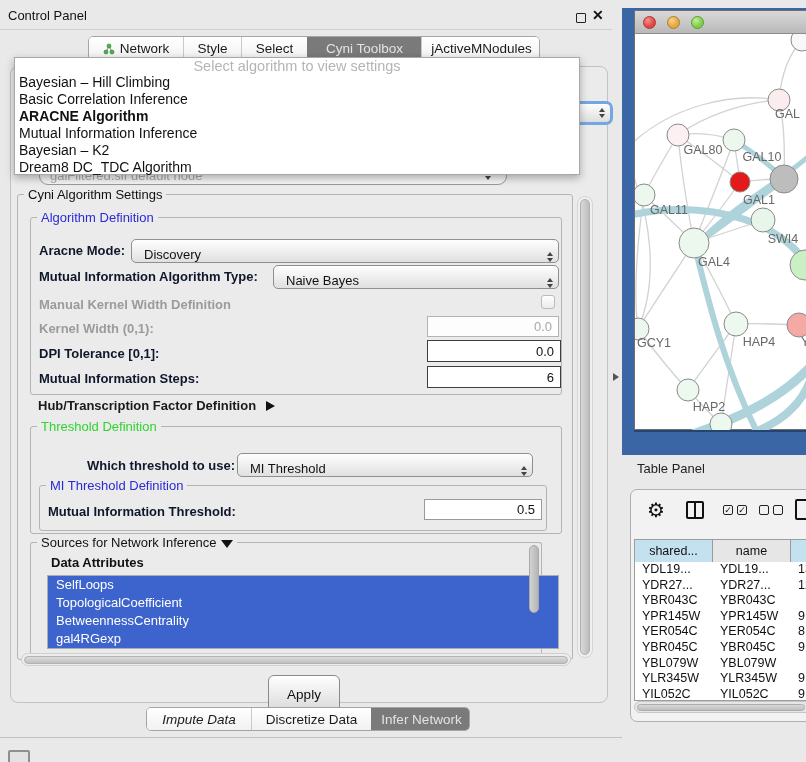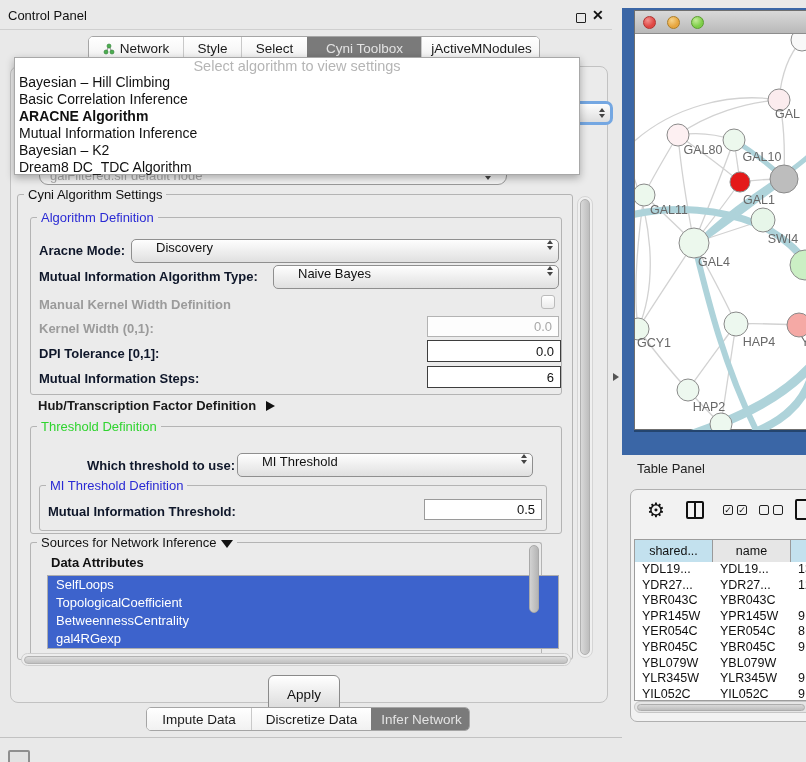--- a/index.html
+++ b/index.html
@@ -44,21 +44,21 @@
 
   #cyni-group { left:6px; top:127px; width:556px; height:466px; }
   #algo-group { left:12px; top:22px; width:532px; height:178px; }
   #threshold-group { left:12px; top:231px; width:532px; height:108px; }
   #mi-def-group { left:8px; top:58px; width:508px; height:46px; }
   #sources-group { left:12px; top:347px; width:512px; height:119px; border-bottom:none; border-bottom-left-radius:0; border-bottom-right-radius:0; }
 
   .lbl { position:absolute; font-size:13px; font-weight:bold; color:#0f172a; white-space:nowrap; }
   .lbl.dis { color:#9b9b9b; }
 
-  .combo { position:absolute; height:24px; border:1px solid #8f8f8f; border-radius:5px; background:linear-gradient(#fefefe,#e0e0e0); display:flex; align-items:flex-start; font-size:13px; color:#111; padding-left:24px; }
+  .combo { position:absolute; height:24px; border:1px solid #8f8f8f; border-radius:5px; background:linear-gradient(#fefefe,#e0e0e0); display:flex; align-items:flex-end; font-size:13px; color:#111; padding-left:12px; }
   .field { position:absolute; height:21px; background:#fff; border:1px solid #9a9a9a; font-size:13px; color:#111; display:flex; align-items:center; justify-content:flex-end; padding:0 6px; }
   .field.dis { color:#a8a8a8; border-color:#b3b3b3; background:#fdfdfd; }
   .field.strong { border:1.5px solid #3e3e3e; height:22px; }
   .checkbox { position:absolute; width:14px; height:14px; border:1px solid #bbb; border-radius:3px; background:linear-gradient(#ffffff,#ebebeb); }
 
   .hub-row { position:absolute; left:20px; top:203px; display:flex; align-items:center; gap:10px; }
   .hub-row .txt { font-size:13px; font-weight:bold; color:#1a1a1a; }
   .tri-right { width:0; height:0; border-top:5.5px solid transparent; border-bottom:5.5px solid transparent; border-left:9px solid #111; }
   .tri-down-lg { display:inline-block; width:0; height:0; border-left:6px solid transparent; border-right:6px solid transparent; border-top:8px solid #111; vertical-align:middle; margin-left:4px; }
 
@@ -250,21 +250,21 @@
           <div class="dd-item">Bayesian – Hill Climbing</div>
           <div class="dd-item">Basic Correlation Inference</div>
           <div class="dd-item hl">ARACNE Algorithm</div>
           <div class="dd-item">Mutual Information Inference</div>
           <div class="dd-item">Bayesian – K2</div>
           <div class="dd-item">Dream8 DC_TDC Algorithm</div>
         </div>
     </div>
 
     <div id="bottom-tabs" class="tabbar">
-        <div class="tab" style="width: 104px;">
+        <div class="tab" style="width: 104px; font-style: italic;">
           <span>Impute Data</span>
         </div>
         <div class="tab" style="width: 120px;">
           <span>Discretize Data</span>
         </div>
         <div class="tab selected" style="width: 100px;">
           <span>Infer Network</span>
         </div>
       </div>
     <div class="bottom-divider"></div>

